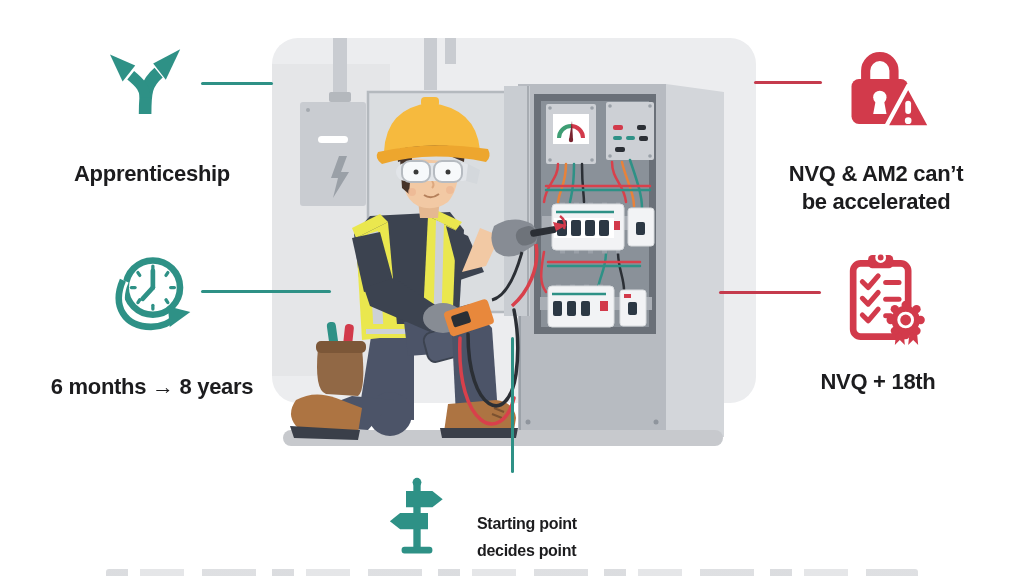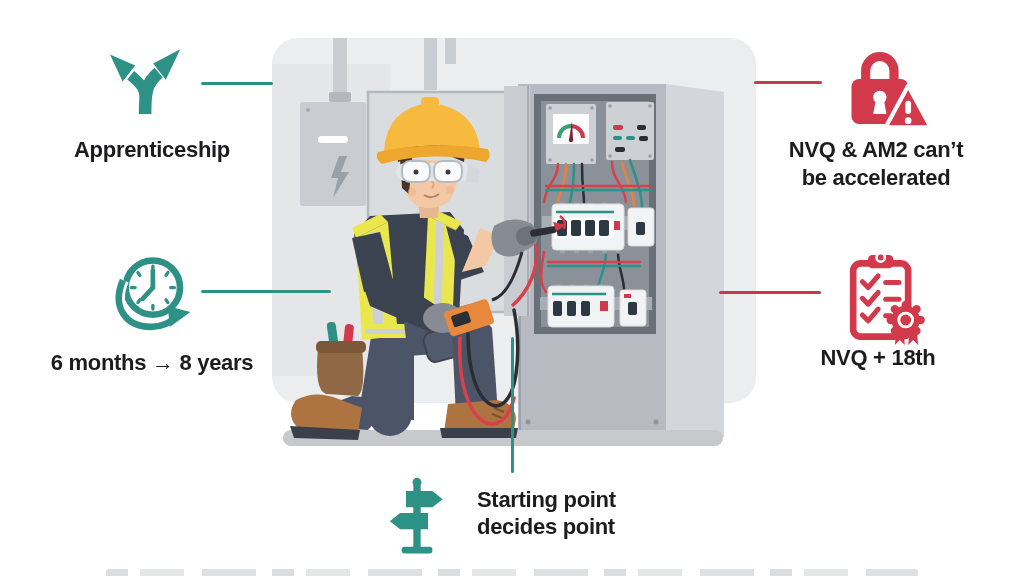--- a/index.html
+++ b/index.html
@@ -4,24 +4,24 @@
 <style>
   html,body{margin:0;padding:0}
   body{
     width:1024px;height:576px;position:relative;overflow:hidden;
     background:#ffffff;
     font-family:"Liberation Sans",sans-serif;
   }
   .abs{position:absolute}
   .label{
     font-weight:bold;color:#1C1C1E;letter-spacing:-0.3px;
-    font-size:22px;line-height:28px;text-align:center;
+    font-size:22px;line-height:28px;text-align:center;margin-top:24px;
   }
   .label span{display:block}
-  .label-left{text-align:left;font-size:22px;line-height:27px}
+  .label-left{text-align:left;font-size:16px;line-height:27px}
   .connector{position:absolute;border-radius:2px}
   .connector.teal{background:#2E9186}
   .connector.red{background:#C53B4D}
   .cutoff-text-strip{
     position:absolute;left:106px;top:569px;width:812px;height:10px;opacity:.45;
     background:repeating-linear-gradient(90deg,
       rgba(110,116,128,.55) 0 22px, transparent 22px 34px,
       rgba(110,116,128,.4) 34px 78px, transparent 78px 96px,
       rgba(110,116,128,.5) 96px 150px, transparent 150px 166px);
     border-radius:3px;

